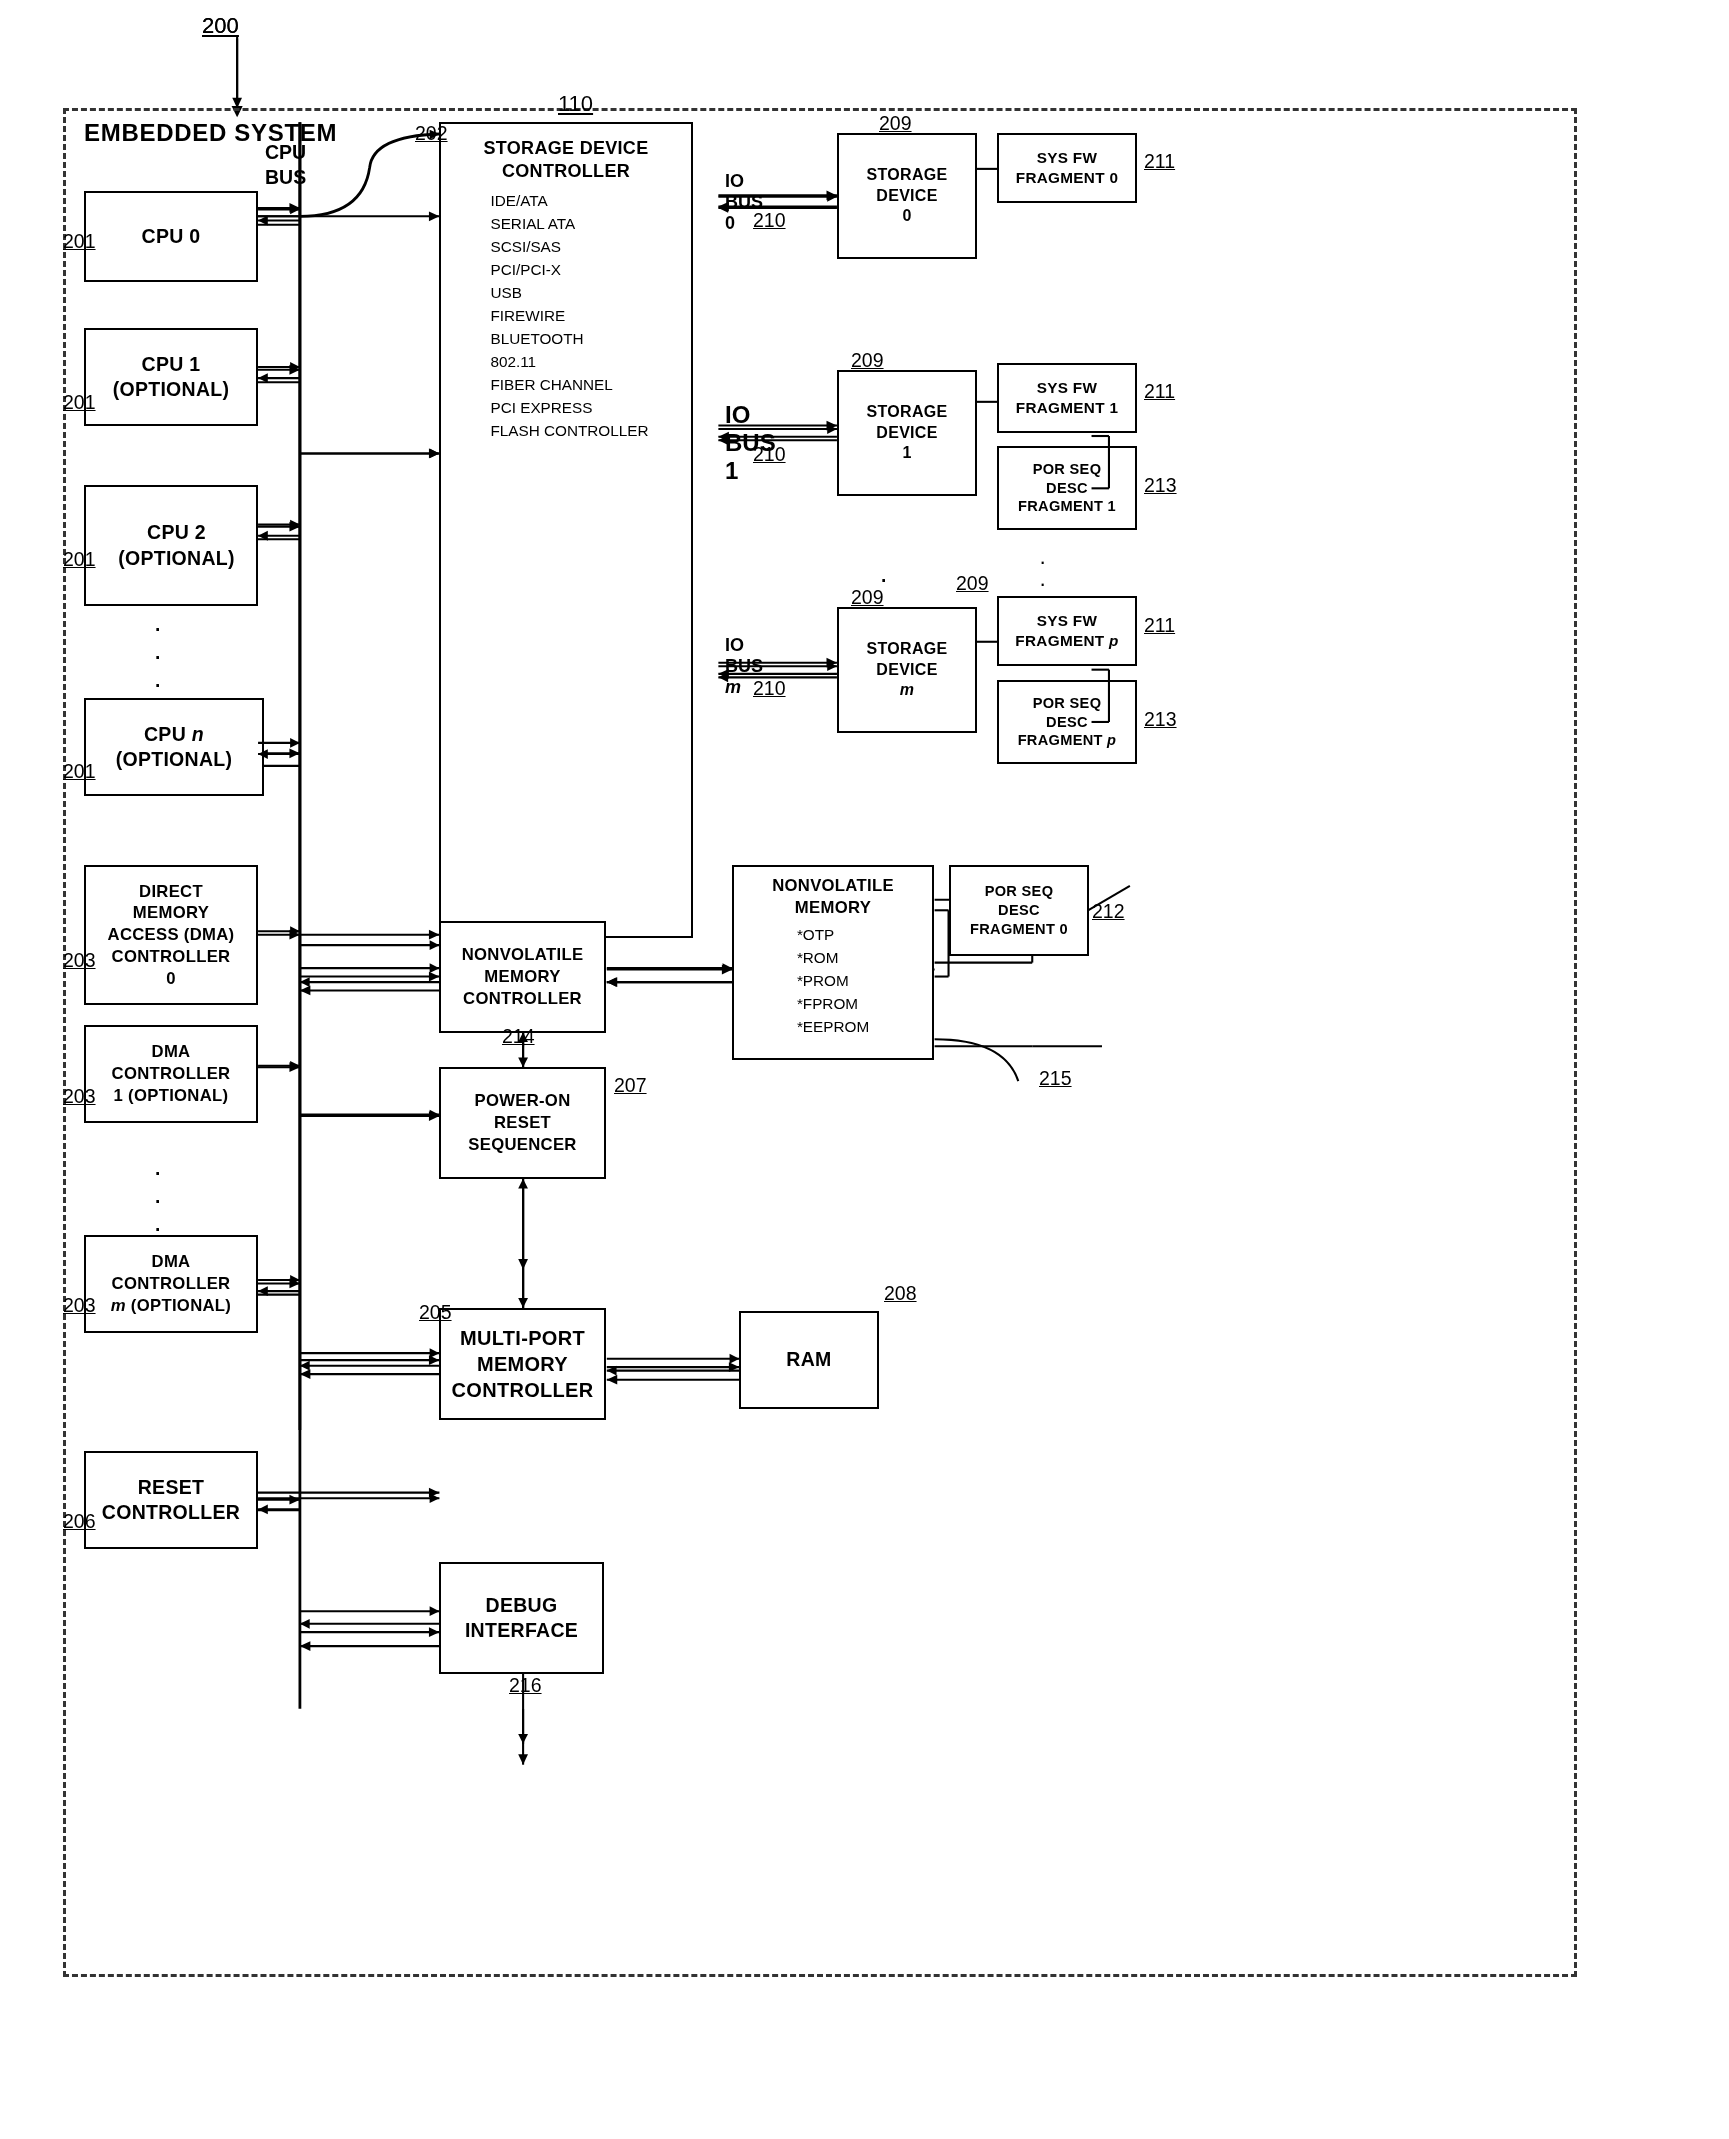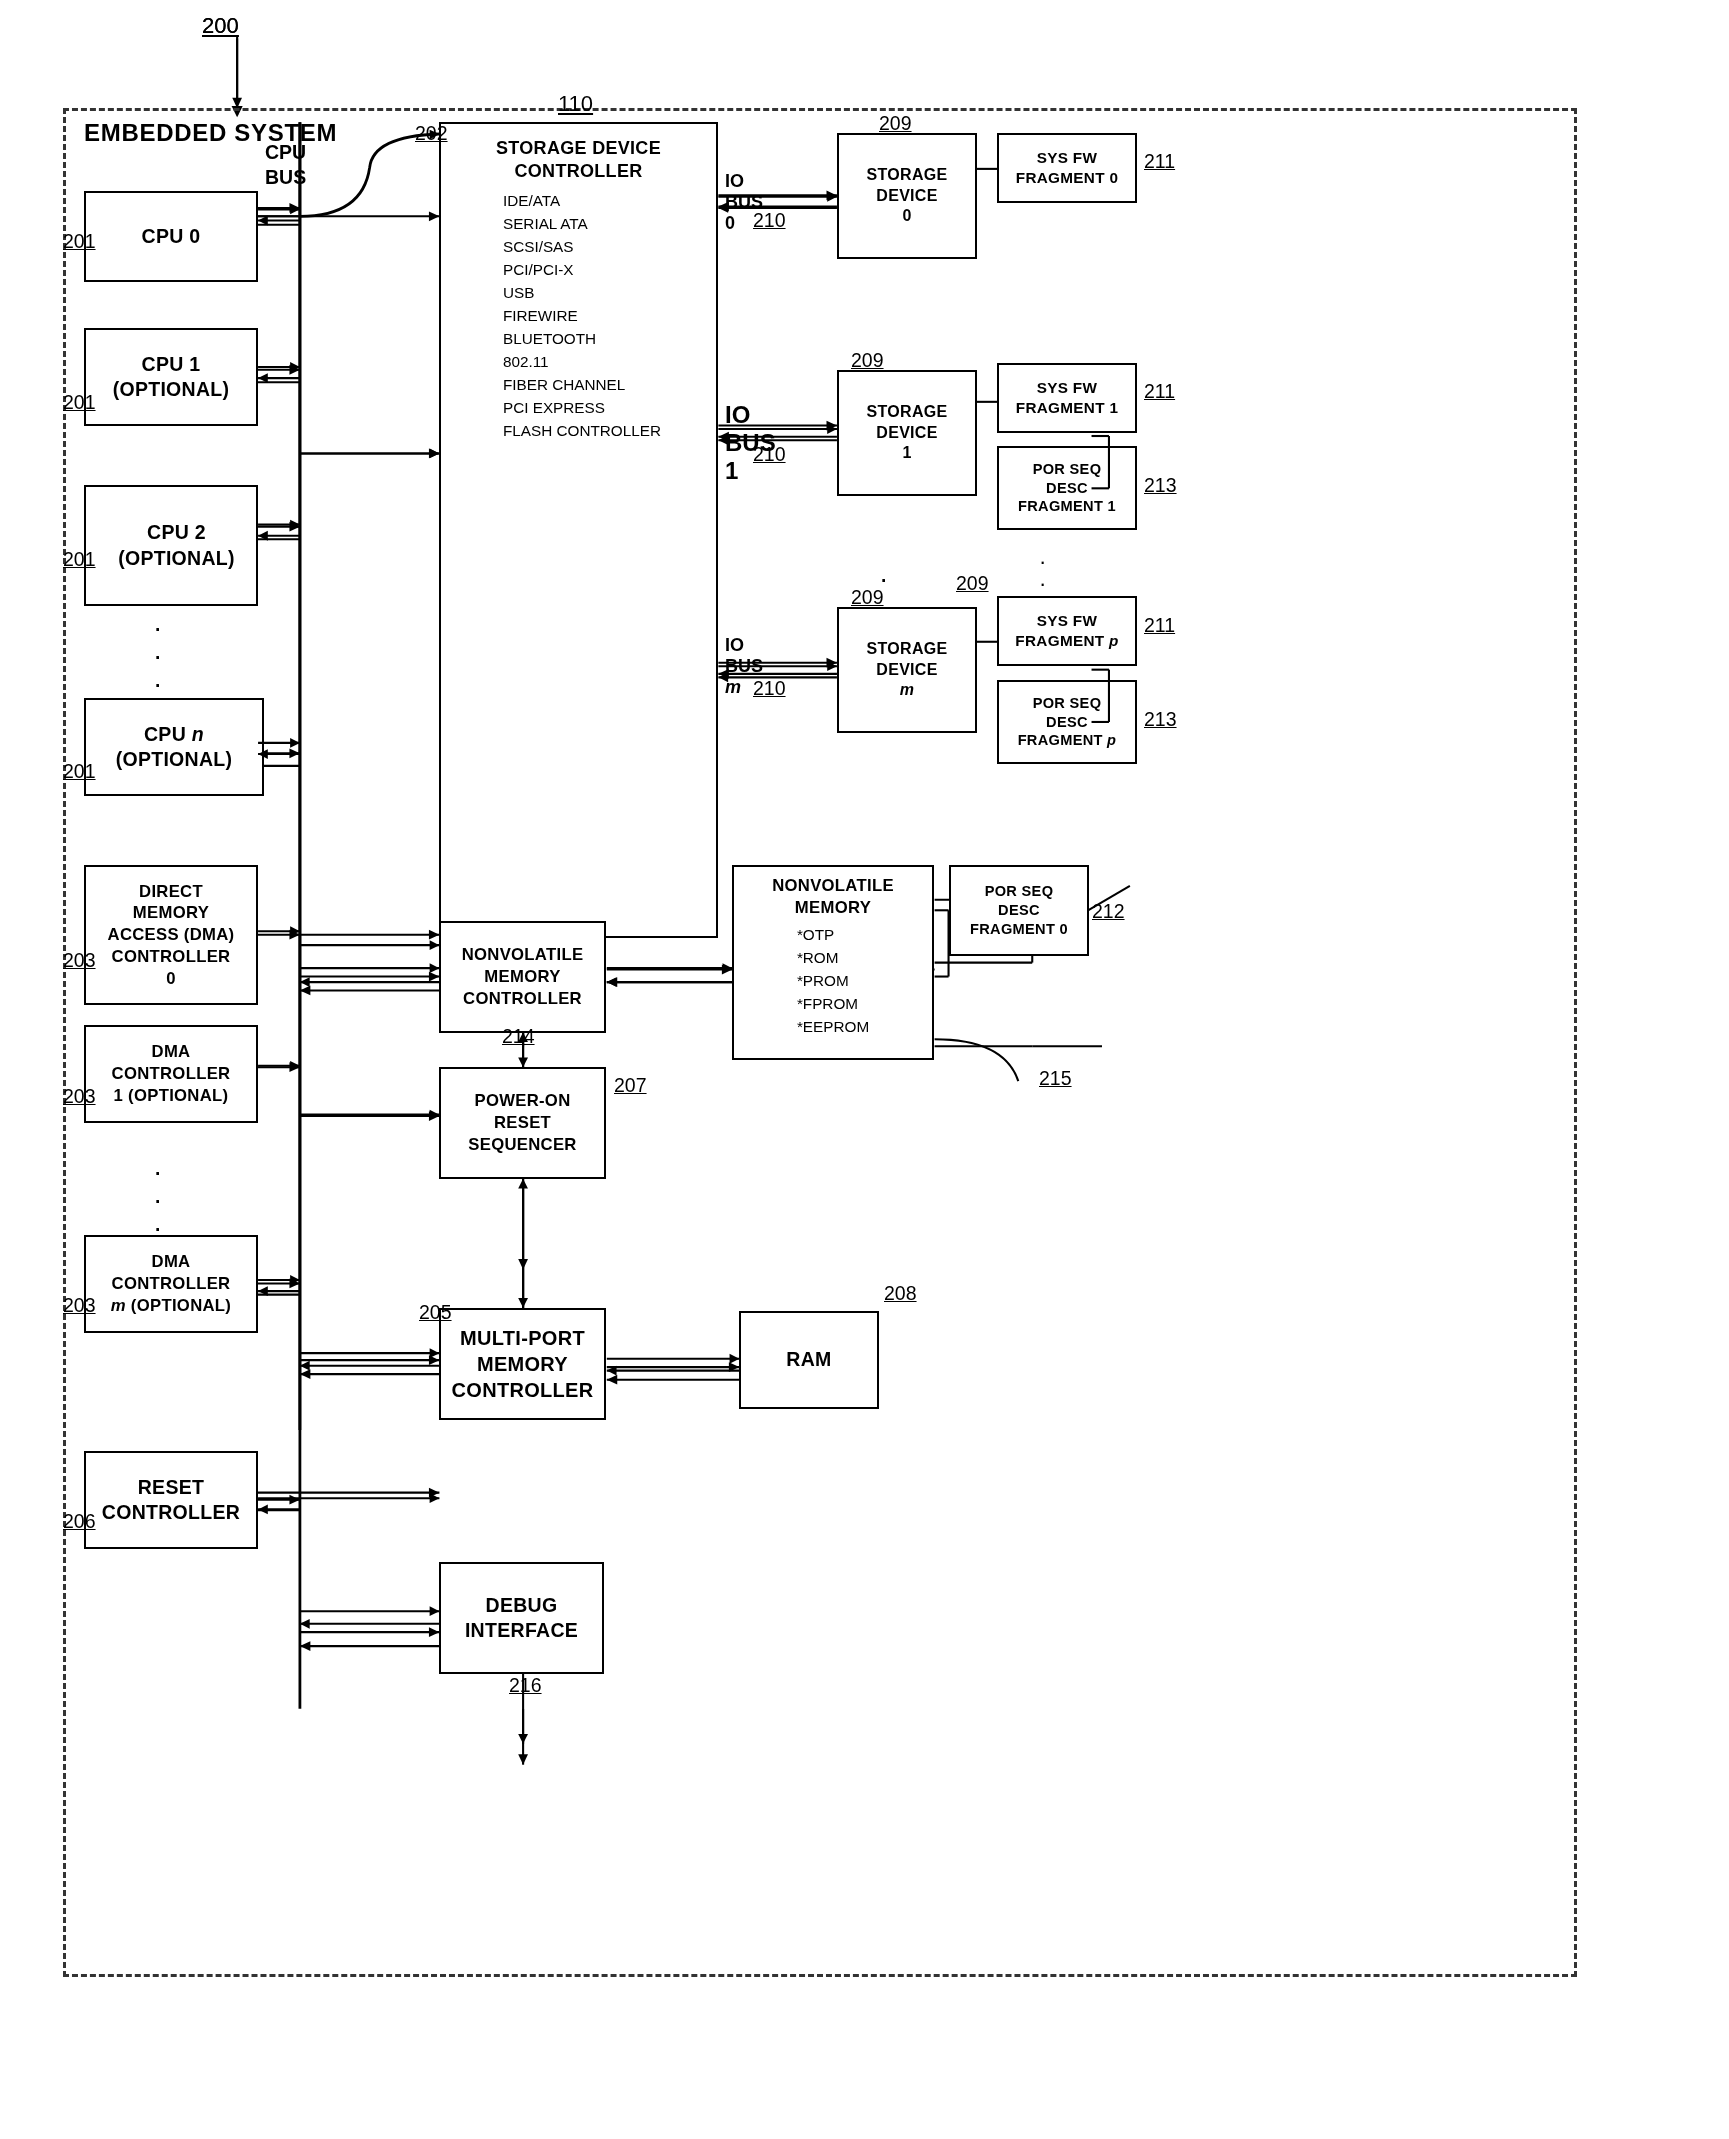--- a/index.html
+++ b/index.html
@@ -222,21 +222,21 @@
     <span class="box-label" style="font-size:16.7px;">DMA<br>CONTROLLER<br><i>m</i> (OPTIONAL)</span>
   </div>
   <div style="position:absolute;top:1294px;left:63px;font-size:19.5px;font-family:Arial;text-decoration:underline;">203</div>
 
   <div class="box" style="position:absolute;top:1451px;left:84px;width:174px;height:98px;">
     <span class="box-label">RESET
 CONTROLLER</span>
   </div>
   <div style="position:absolute;top:1510px;left:63px;font-size:19.5px;font-family:Arial;text-decoration:underline;">206</div>
 
-  <div class="box" style="position:absolute;top:122px;left:439px;width:279px;height:816px;justify-content:flex-start;padding:12.6px 7px;">
+  <div class="box" style="position:absolute;top:122px;left:439px;width:254px;height:816px;justify-content:flex-start;padding:12.6px 7px;">
     <span class="box-label" style="font-size:18px;margin-bottom:7px;text-align:center;">STORAGE DEVICE<br>CONTROLLER</span>
     <span style="font-size:15.3px;line-height:1.5;text-align:left;padding-left:7px;">
       IDE/ATA<br>SERIAL ATA<br>SCSI/SAS<br>PCI/PCI-X<br>USB<br>FIREWIRE<br>BLUETOOTH<br>802.11<br>FIBER CHANNEL<br>PCI EXPRESS<br>FLASH CONTROLLER
     </span>
   </div>
   <div style="position:absolute;top:122px;left:415px;font-size:19.5px;font-family:Arial;text-decoration:underline;">202</div>
 
   <div style="position:absolute;top:91px;left:558px;font-size:22px;font-family:Arial;text-decoration:underline;">110</div>
   <line x1="830" y1="155" x2="830" y2="178" style="position:absolute;">
 

